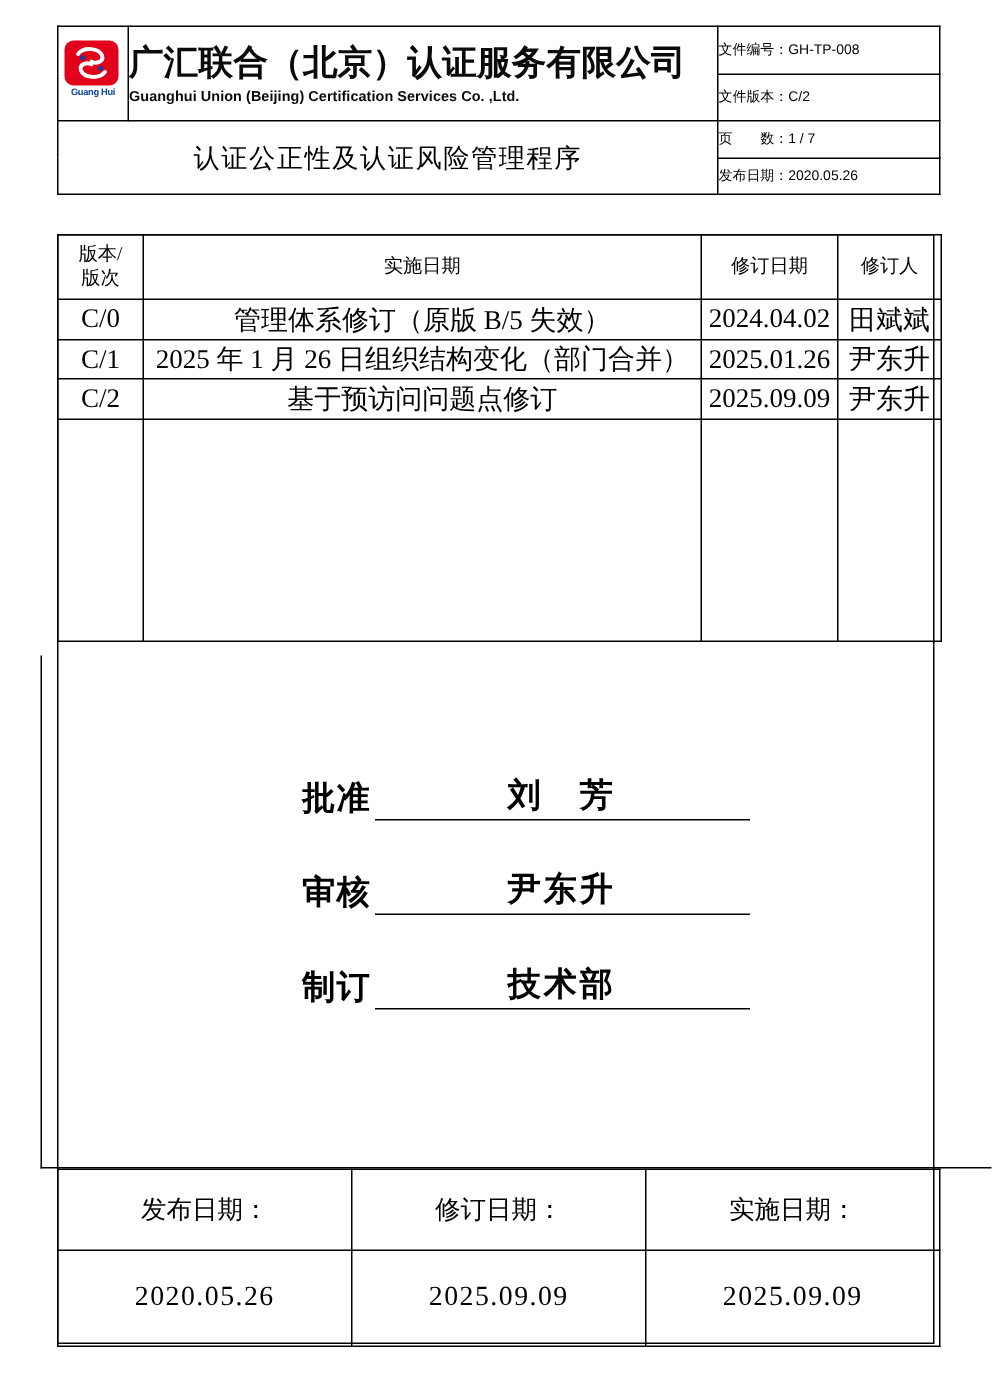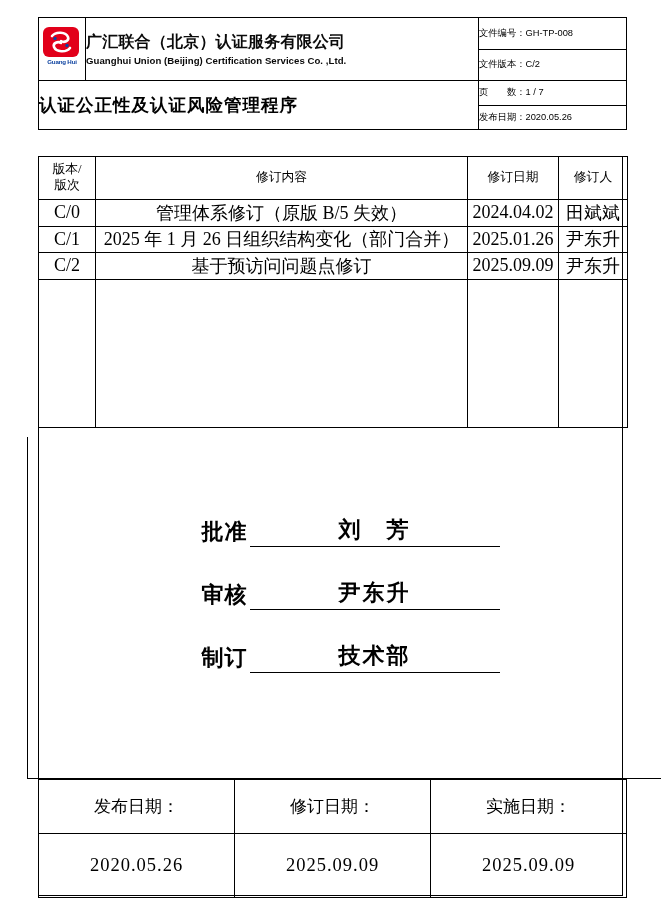--- a/index.html
+++ b/index.html
@@ -41,21 +41,21 @@
     height: 62px;
     text-align: center;
   }
   .hdr-company-cell {
     width: 392px;
     height: 62px;
     padding-left: 8px;
   }
   .company-cn {
     font-family: "Liberation Serif", serif;
-    font-size: 16px;
+    font-size: 23px;
     font-weight: bold;
     letter-spacing: 0.2px;
     line-height: 1.25;
     color: #0a0a0a;
   }
   .company-en {
     font-family: "Liberation Sans", sans-serif;
     font-size: 9.6px;
     font-weight: bold;
     letter-spacing: 0.05px;
@@ -65,23 +65,23 @@
   .hdr-meta-cell {
     width: 147px;
     height: 20.6px;
     font-family: "Liberation Sans", sans-serif;
     font-size: 9.3px;
     padding-left: 5px;
     white-space: nowrap;
   }
   .hdr-title-cell {
     height: 48px;
-    text-align: left;
+    text-align: center;
     font-size: 17.5px;
-    font-weight: bold;
+    font-weight: normal;
     letter-spacing: 1px;
   }
 
   
   .logo {
     width: 38px;
     height: 44px;
     margin: 0 auto;
     position: relative;
   }
@@ -269,21 +269,21 @@
 
   <div class="body-frame"></div>
 
   <table class="rev-table">
     <tbody>
         <tr class="rev-head">
       <td class="rev-col-ver">
         <div>版本/</div>
         <div>版次</div>
       </td>
-      <td class="rev-col-content">修订内容</td>
+      <td class="rev-col-content">实施日期</td>
       <td class="rev-col-date">修订日期</td>
       <td class="rev-col-person">修订人</td>
     </tr>
     <tr class="rev-row">
       <td>C/0</td>
       <td>管理体系修订（原版 B/5 失效）</td>
       <td>2024.04.02</td>
       <td>田斌斌</td>
     </tr>
     <tr class="rev-row">

